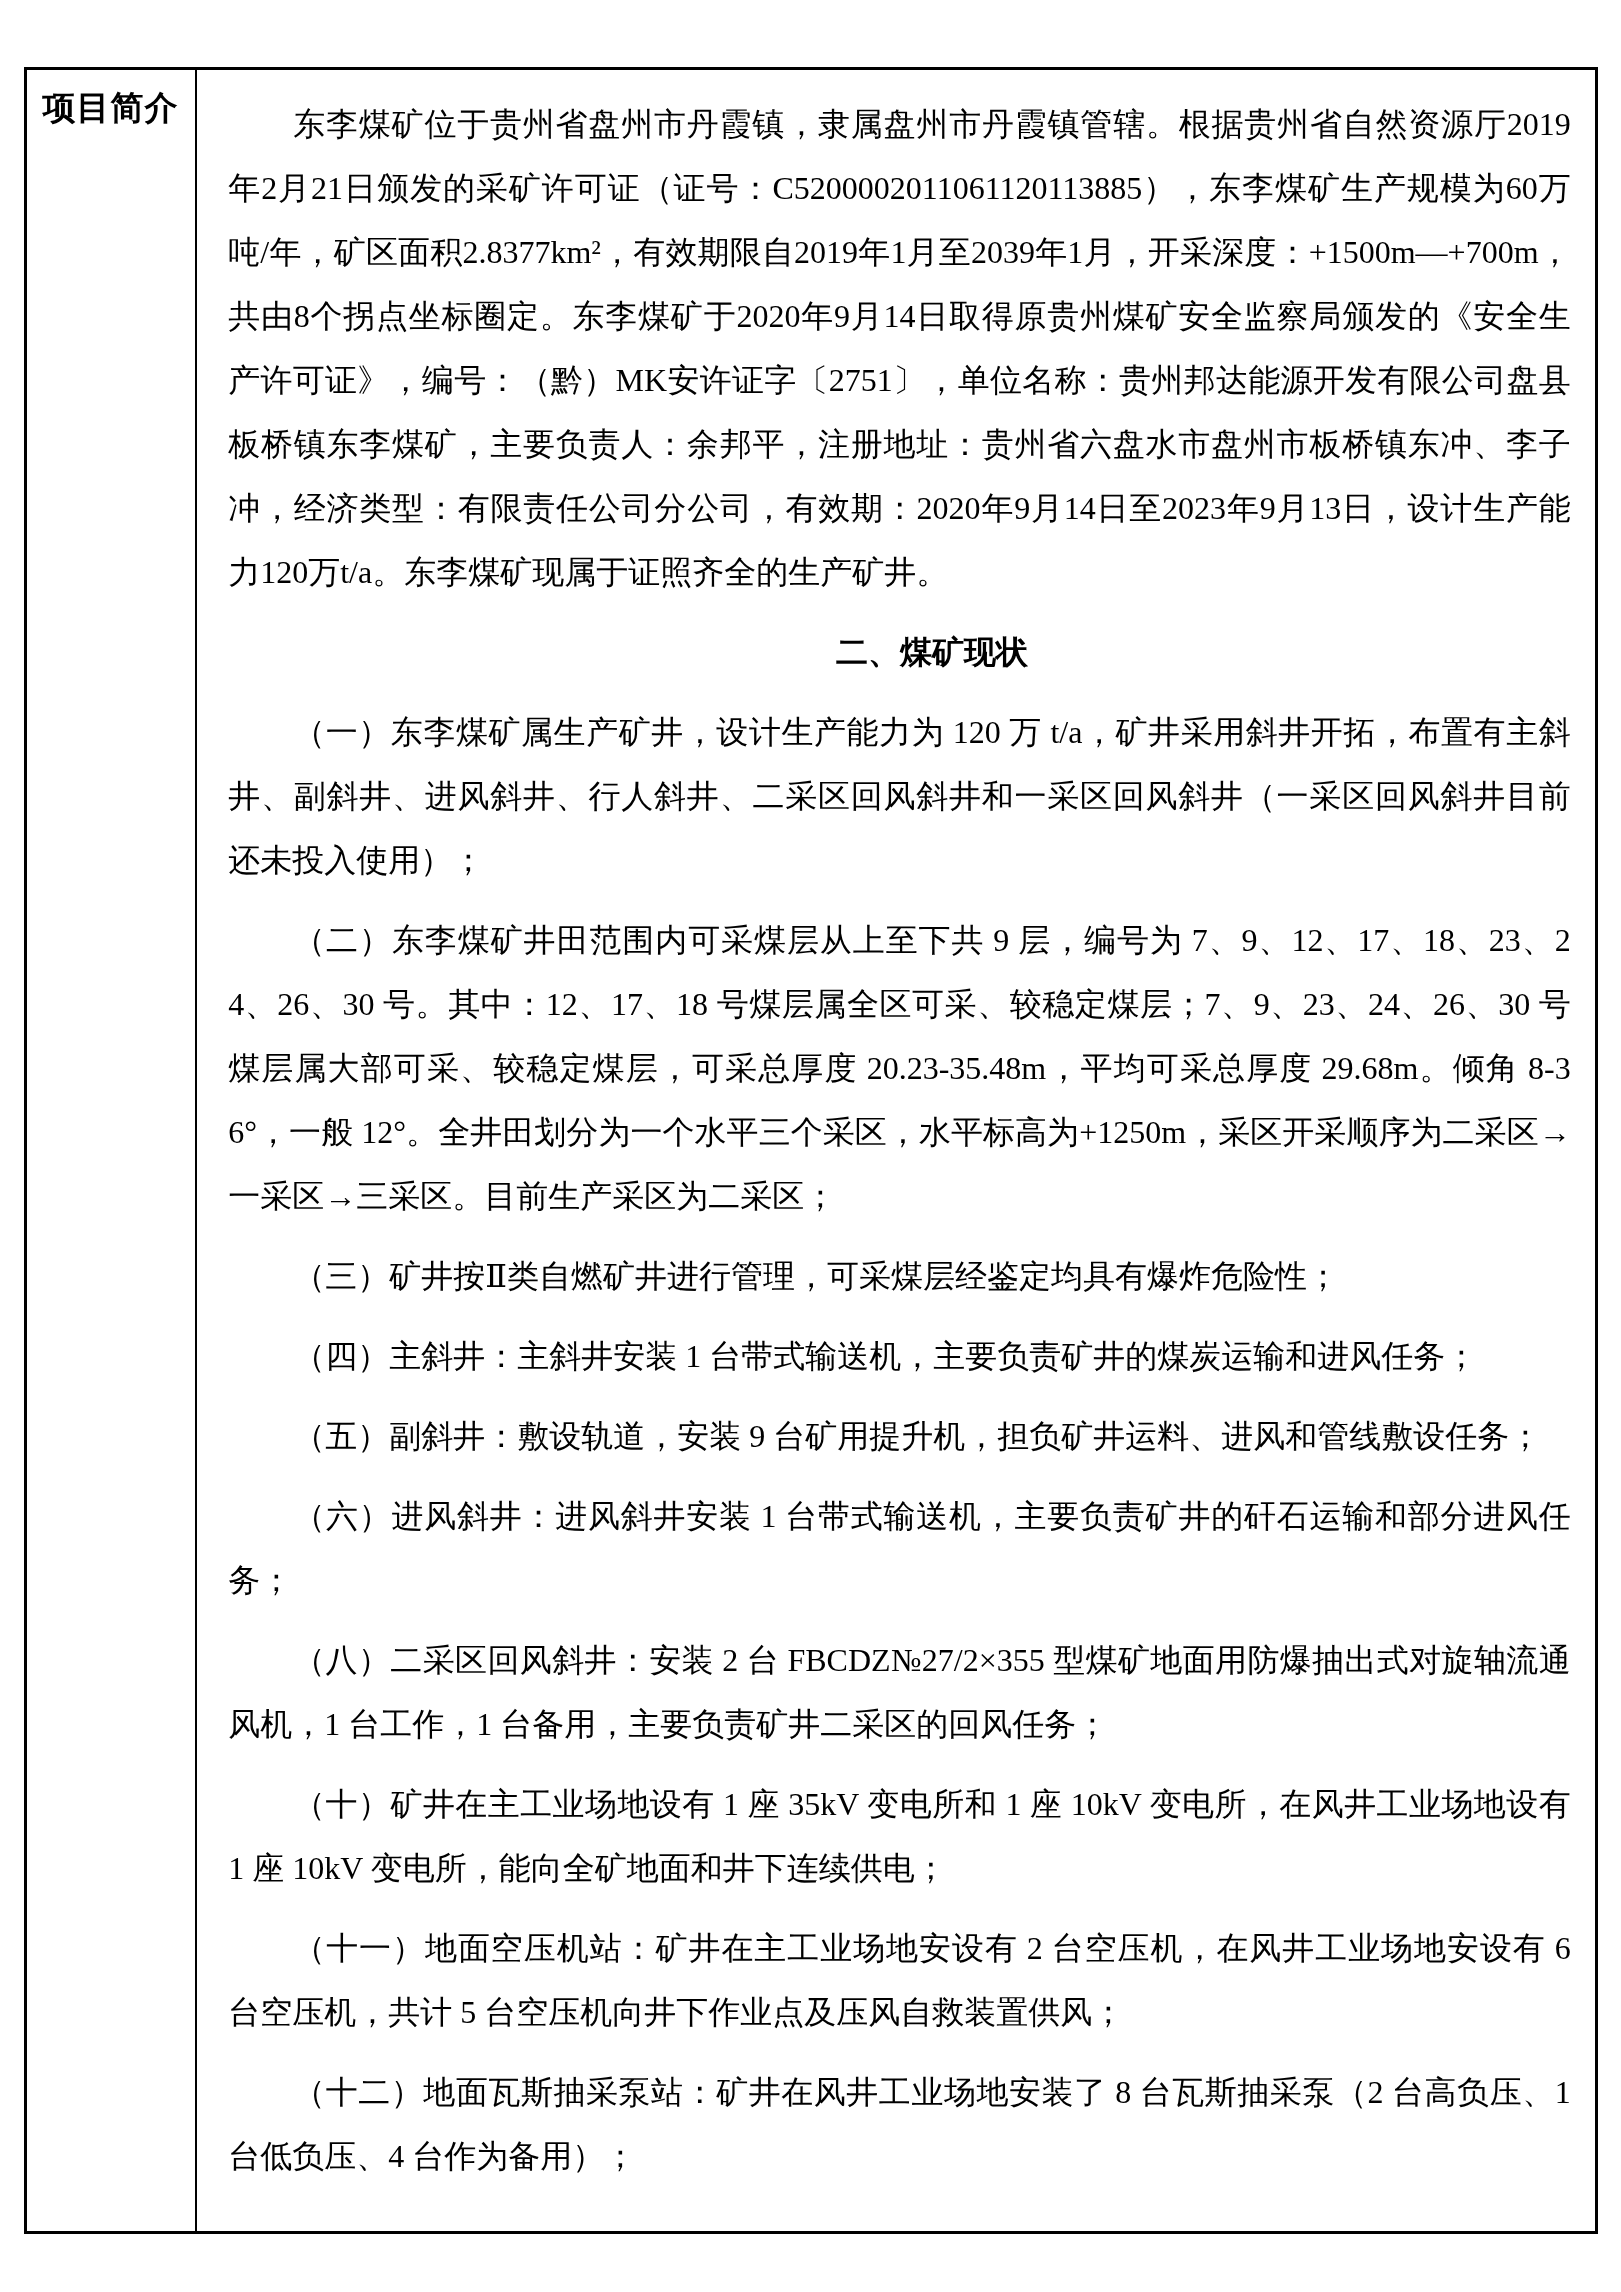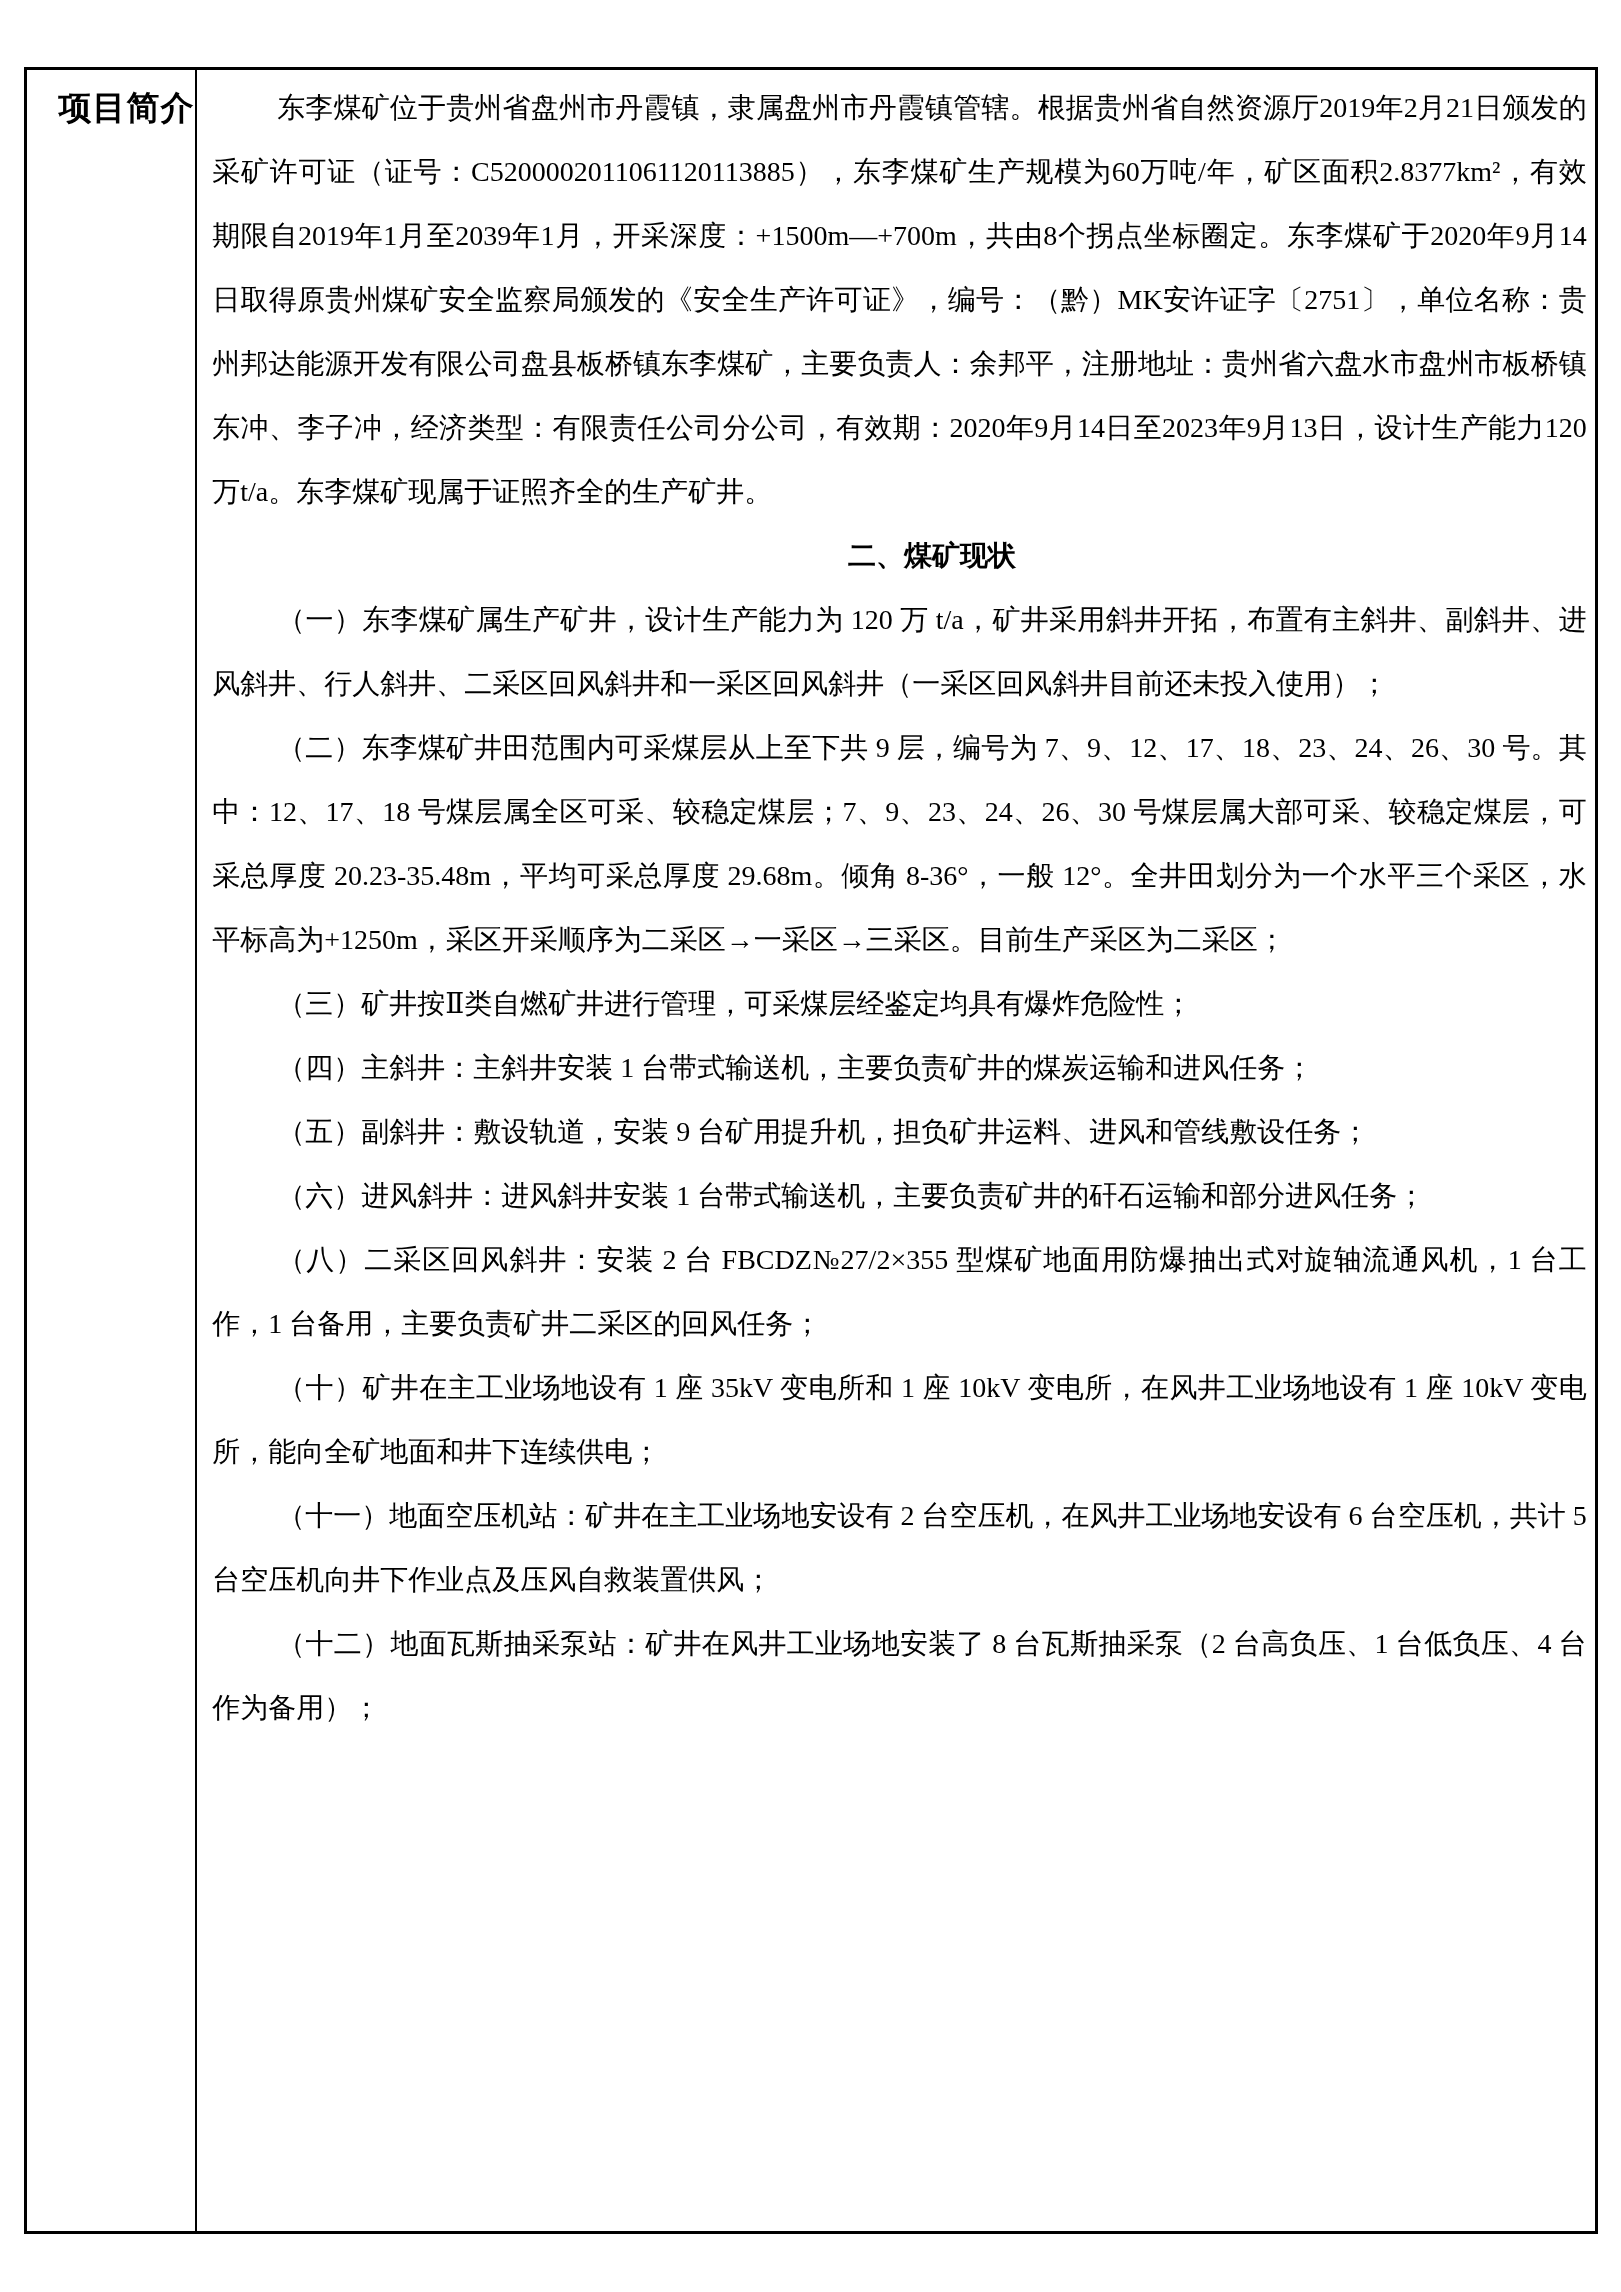--- a/index.html
+++ b/index.html
@@ -26,37 +26,37 @@
     border: 3.9px solid #000000;
     display: flex;
     background: #ffffff;
   }
   .label-cell {
     width: 170px;
     flex-shrink: 0;
     box-sizing: border-box;
     border-right: 2px solid #000000;
     padding-top: 7.8px;
-    text-align: right;
+    text-align: center;
   }
   .label-cell .row-label {
     font-size: 33px;
     line-height: 61px;
     font-weight: bold;
     letter-spacing: 1px;
   }
   .content-cell {
     flex: 1;
     box-sizing: border-box;
     padding: 5.9px 7.8px 0 15.7px;
     overflow: hidden;
   }
   .content-cell p {
-    margin: 0;
-    font-size: 28px;
+    margin: 16px;
+    font-size: 32px;
     line-height: 64px;
     text-align: justify;
     text-justify: inter-ideograph;
     text-indent: 65px;
     word-break: break-all;
   }
   .content-cell p.heading {
     font-weight: bold;
     text-align: center;
   }

